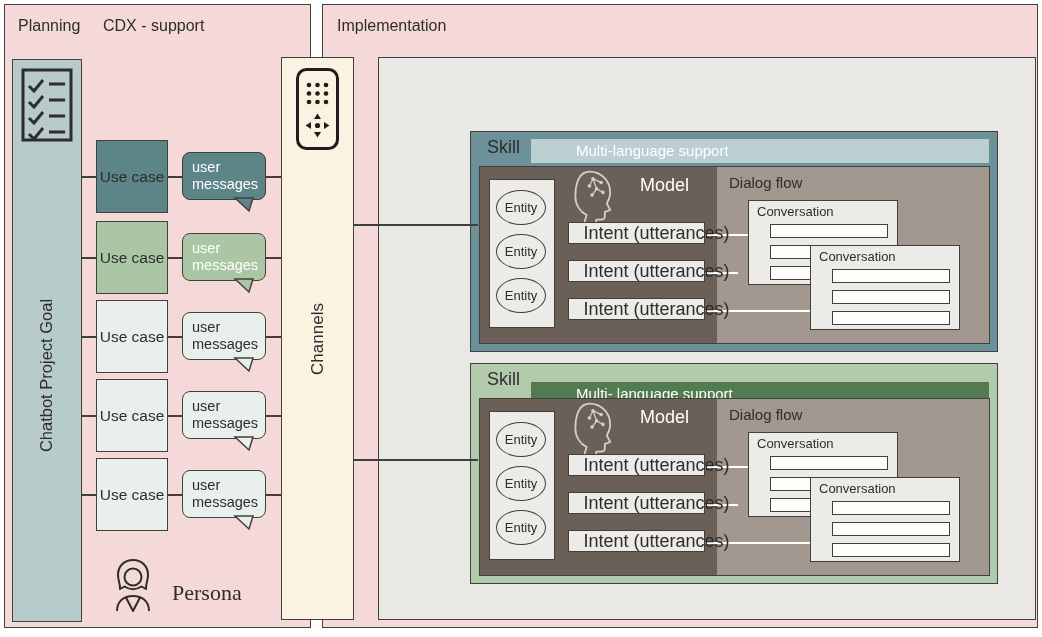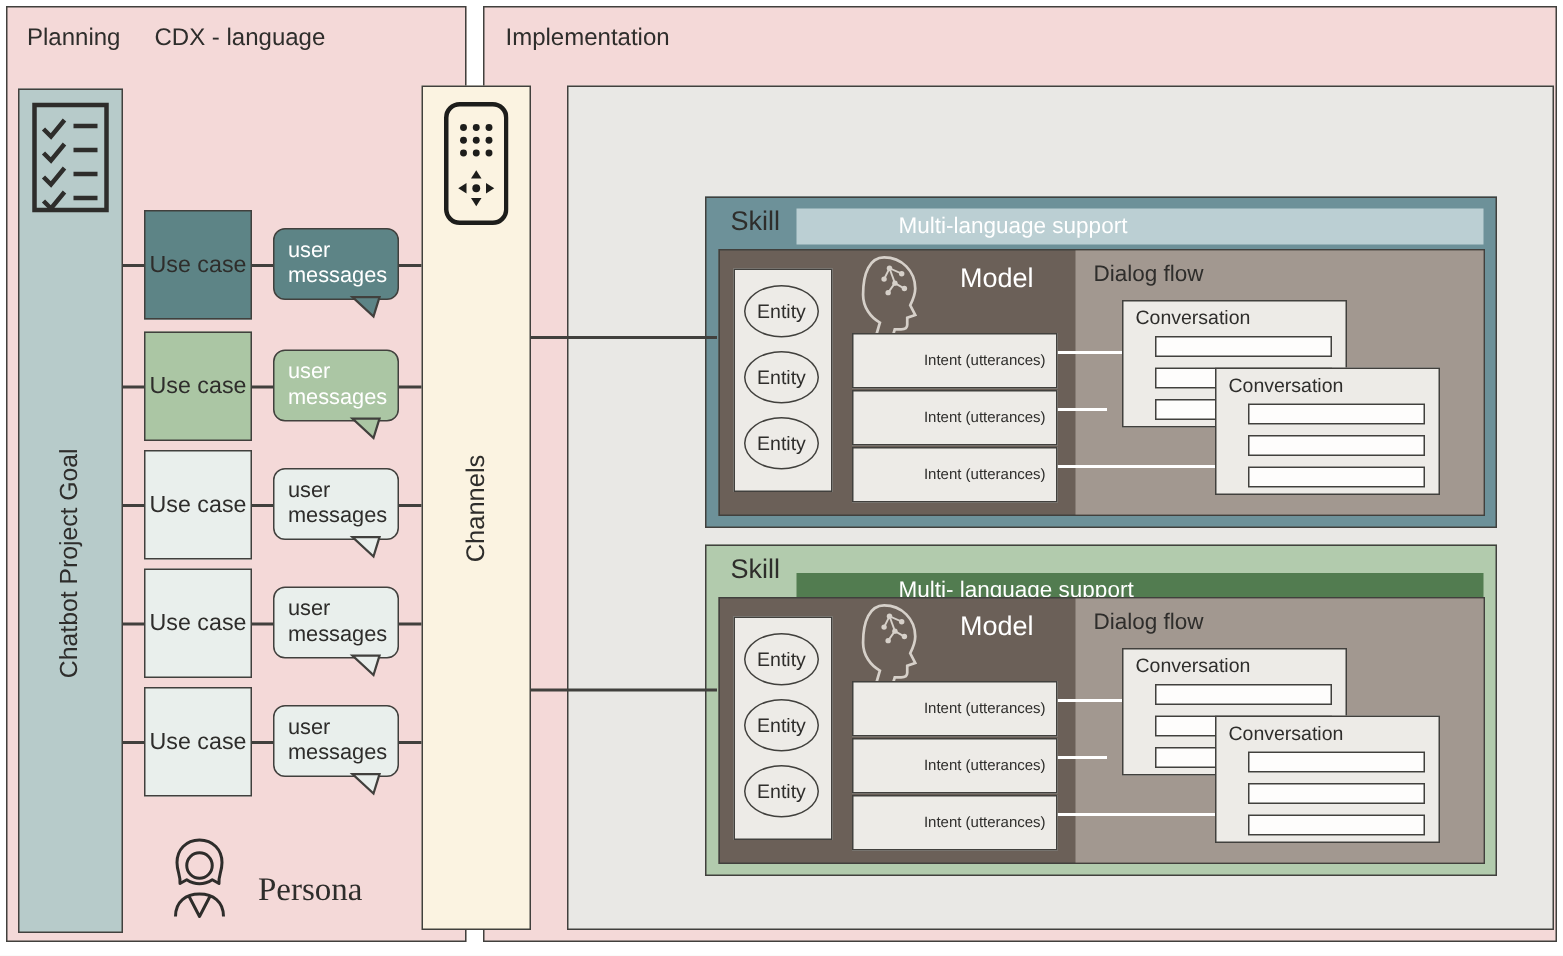--- a/index.html
+++ b/index.html
@@ -47,40 +47,40 @@
   .channels-icon { position: absolute; left: 14px; top: 10px; }
   .channels-text-wrap { position: absolute; inset: 0; display: flex; align-items: center; justify-content: center; }
   .channels-text-wrap .vtext { font-size: 17px; }
 
   .connector-line { position: absolute; left: 354px; width: 124px; height: 1.6px; background: var(--line); z-index: 6; }
 
   
   .skill { position: absolute; left: 470px; width: 528px; height: 221px; border: 1.6px solid var(--line); z-index: 5; }
   .skill-title { position: absolute; left: 16px; top: 5px; font-size: 18px; color: var(--ink); }
   .banner { position: absolute; left: 60px; top: 7px; width: 458px; height: 24px;
-            font-size: 15px; line-height: 24px; padding-left: 68px; }
+            font-size: 15px; line-height: 24px; padding-left: 45px; }
   .skill-inner { position: absolute; left: 8px; top: 34px; width: 511px; height: 178px;
                  background: var(--skill_dark, #6b6058); border: 1.6px solid var(--line); }
   .dialog-panel { position: absolute; left: 237px; top: 0; right: 0; bottom: 0; background: var(--dialog_panel, #a29890); }
   .dialog-title { position: absolute; left: 12px; top: 7px; font-size: 15px; color: var(--ink); }
   .wline { position: absolute; left: 225px; height: 2px; background: #ffffff; }
   .wl1 { top: 67px;  width: 45px; }
   .wl2 { top: 105px; width: 33px; }
   .wl3 { top: 143px; width: 105px; }
   .entity-panel { position: absolute; left: 9px; top: 12px; width: 66px; height: 149px;
                   background: var(--light_box, #edebe7); border: 1.6px solid var(--line); }
   .entity { position: absolute; left: 6px; width: 50px; height: 35px; border: 1.7px solid var(--line);
             border-radius: 50%; display: flex; align-items: center; justify-content: center;
             font-size: 13px; color: var(--ink); }
   .e1 { top: 10px; } .e2 { top: 54px; } .e3 { top: 98px; }
   .brain { position: absolute; left: 85px; top: 1px; }
   .model-label { position: absolute; left: 160px; top: 8px; font-size: 18px; color: #ffffff; }
-  .intent { position: absolute; left: 88px; width: 137px; height: 37px; background: var(--light_box);
+  .intent { position: absolute; left: 88px; width: 137px; height: 22px; background: var(--light_box);
             border: 1.6px solid var(--line); display: flex; align-items: center; justify-content: center;
-            font-size: 10px; color: var(--ink); white-space: nowrap; padding-left: 40px; }
+            font-size: 18px; color: var(--ink); white-space: nowrap; padding-left: 40px; }
   .i1 { top: 55px; } .i2 { top: 93px; } .i3 { top: 131px; }
   .card { position: absolute; width: 150px; height: 85px; background: var(--light_box); border: 1.6px solid var(--line); }
   .c1 { left: 268px; top: 33px; }
   .c2 { left: 330px; top: 78px; }
   .card-title { position: absolute; left: 8px; top: 3px; font-size: 13px; color: var(--ink); }
   .bar { position: absolute; left: 21px; width: 118px; height: 14px; background: var(--bar_white, #fefdfc);
          border: 1.4px solid var(--line); }
   .b1 { top: 23px; } .b2 { top: 44px; } .b3 { top: 65px; }
 
   svg { display: block; }
@@ -88,21 +88,21 @@
 </head>
 <body>
 
 <div class="canvas">
 
   <div class="panel left-panel"></div>
   <div class="panel right-panel"></div>
   <div class="impl-box"></div>
 
   <div class="hdr" style="left:18px">Planning</div>
-  <div class="hdr" style="left:103px">CDX - language</div>
+  <div class="hdr" style="left:103px">CDX - support</div>
   <div class="hdr" style="left:337px">Implementation</div>
 
   <div class="goal-box">
     <svg class="goal-icon" width="52" height="74" viewBox="0 0 52 74" fill="none" stroke="#2e2d2b">
       <rect x="2" y="2" width="48" height="70" stroke-width="3"></rect>
       <path d="M8 18 l5 5 9 -11" stroke-width="3"></path>
         <line x1="28" y1="16" x2="44" y2="16" stroke-width="3"></line>
       <path d="M8 34 l5 5 9 -11" stroke-width="3"></path>
         <line x1="28" y1="32" x2="44" y2="32" stroke-width="3"></line>
       <path d="M8 50 l5 5 9 -11" stroke-width="3"></path>

